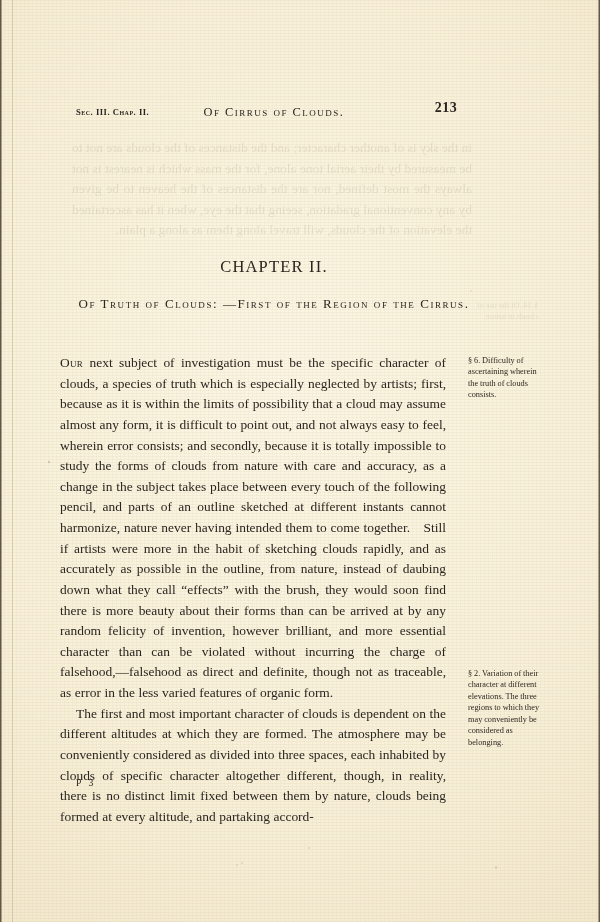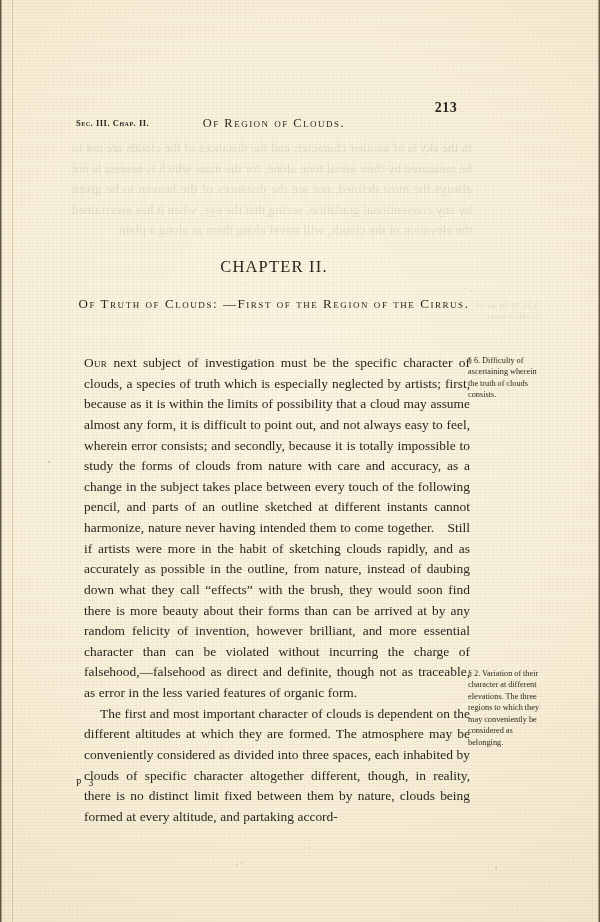--- a/index.html
+++ b/index.html
@@ -98,21 +98,20 @@
     user-select: none;
   }
 
   
   #running-head {
     position: absolute;
     left: 76px;
     top: 105px;
     width: 396px;
     height: 18px;
-    margin-top: 11px;
   }
   .head-left {
     position: absolute;
     left: 0;
     top: 2px;
     font-size: 8.6px;
     font-variant: small-caps;
     letter-spacing: 0.5px;
     font-weight: 700;
     white-space: nowrap;
@@ -157,21 +156,21 @@
     text-align: center;
     font-size: 13px;
     font-variant: small-caps;
     letter-spacing: 1.55px;
     line-height: 19px;
   }
 
   
   #body-text {
     position: absolute;
-    left: 84px;
+    left: 60px;
     top: 353px;
     width: 386px;
   }
   .para {
     margin: 0;
     font-size: 13.45px;
     line-height: 20.62px;
     text-align: justify;
     text-indent: 16px;
     text-justify: inter-word;
@@ -228,21 +227,21 @@
 
   <div id="edge-left"></div>
   <div id="edge-right"></div>
   <div id="edge-streak"></div>
 
   <div id="bleed">in the sky is of another character; and the distances of the clouds are not to be measured by their aerial tone alone, for the mass which is nearest is not always the most defined, nor are the distances of the heaven to be given by any conventional gradation, seeing that the eye, when it has ascertained the elevation of the clouds, will travel along them as along a plain.</div>
   <div id="bleed-2">§ 14. Of the use of clouds in nature.</div>
 
   <div id="running-head">
     <div class="head-left">Sec. III. Chap. II.</div>
-    <div class="head-center">Of Region of Clouds.</div>
+    <div class="head-center">Of Cirrus of Clouds.</div>
   </div>
   <div id="page-number">213</div>
 
   <div id="chapter-title">CHAPTER II.</div>
   <div id="chapter-subtitle">Of Truth of Clouds: —First of the Region of the Cirrus.</div>
 
   <div id="body-text">
     <p class="para first"><span class="smallcaps">Our</span><span> next subject of investigation must be the specific character of clouds, a species of truth which is especially neglected by artists; first, because as it is within the limits of possibility that a cloud may assume almost any form, it is difficult to point out, and not always easy to feel, wherein error consists; and secondly, because it is totally impossible to study the forms of clouds from nature with care and accuracy, as a change in the subject takes place between every touch of the following pencil, and parts of an outline sketched at different instants cannot harmonize, nature never having intended them to come together. Still if artists were more in the habit of sketching clouds rapidly, and as accurately as possible in the outline, from nature, instead of daubing down what they call “effects” with the brush, they would soon find there is more beauty about their forms than can be arrived at by any random felicity of invention, however brilliant, and more essential character than can be violated without incurring the charge of falsehood,—falsehood as direct and definite, though not as traceable, as error in the less varied features of organic form.</span></p>
     <p class="para"><span>The first and most important character of clouds is dependent on the different altitudes at which they are formed. The atmosphere may be conveniently considered as divided into three spaces, each inhabited by clouds of specific character altogether different, though, in reality, there is no distinct limit fixed between them by nature, clouds being formed at </span><span class="ital">every</span><span> altitude, and partaking accord-</span></p>
   </div>

